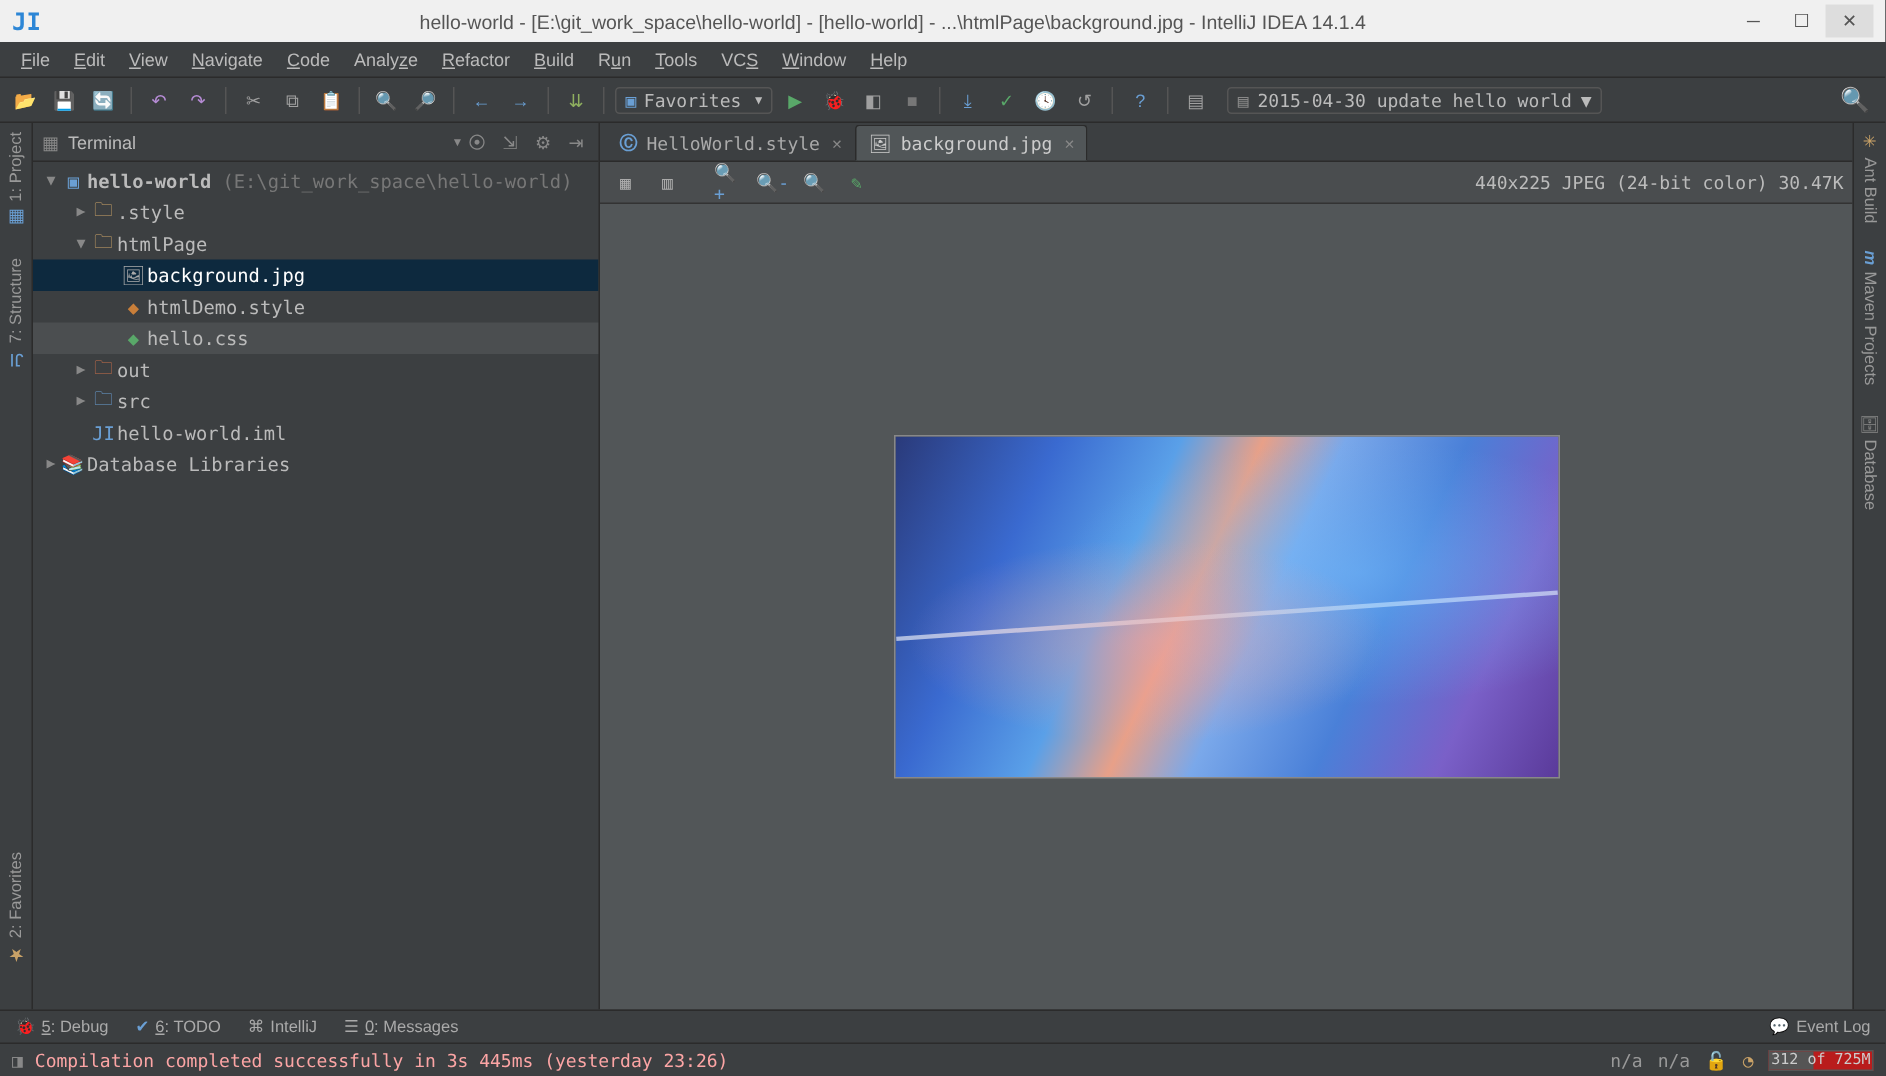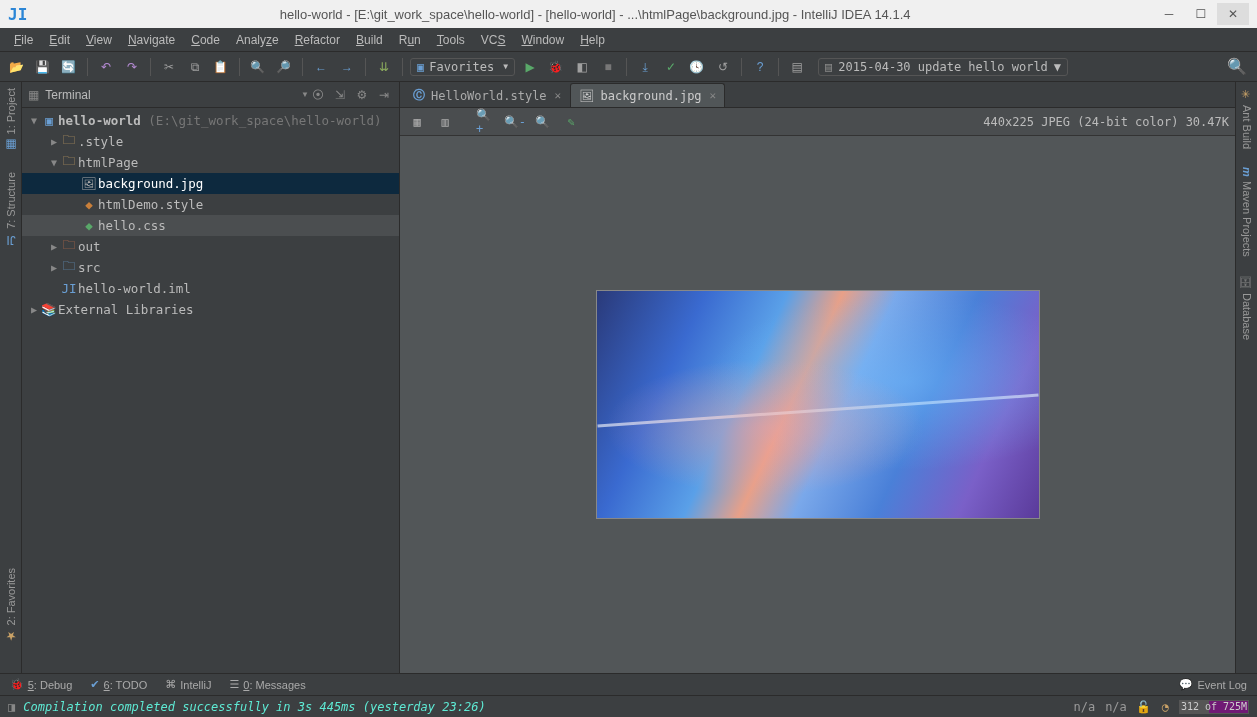--- a/index.html
+++ b/index.html
@@ -54,23 +54,23 @@
 .imgtb .info{margin-left:auto;color:#bbb;font-size:12px;}
 .imgview{flex:1;display:flex;align-items:center;justify-content:center;background:#525658;}
 .imgframe{width:444px;height:229px;border:1px solid #888;background:linear-gradient(115deg,#2a3a7a 0%,#3a6ad0 20%,#5aa0e8 35%,#e8a088 45%,#7aa8ea 55%,#4a80d8 70%,#7a60c8 85%,#5a3a9a 100%);position:relative;overflow:hidden;}
 .imgframe::before{content:"";position:absolute;left:0;right:0;top:52%;height:3px;background:rgba(255,255,255,.6);transform:rotate(-4deg);}
 .imgframe::after{content:"";position:absolute;inset:0;background:radial-gradient(ellipse 60% 50% at 38% 60%,rgba(240,160,160,.55),transparent 60%),radial-gradient(ellipse 70% 60% at 70% 40%,rgba(110,190,255,.5),transparent 65%);}
 .bottombar{height:22px;background:#3c3f41;border-top:1px solid #2b2b2b;display:flex;align-items:center;padding:0 10px;font-size:11px;gap:18px;}
 .bottombar .bitem{display:flex;align-items:center;gap:4px;color:#aaa;}
 .bottombar .bitem u{text-decoration:underline;}
 .bottombar .evlog{margin-left:auto;}
 .statusbar{height:22px;background:#3c3f41;border-top:1px solid #2b2b2b;display:flex;align-items:center;padding:0 8px;font-family:Consolas,monospace;font-size:12px;}
-.statusbar .msg{flex:1;color:#5eead4;font-style:italic;}
+.statusbar .msg{flex:1;color:#fca5a5;}
 .statusbar .right{display:flex;align-items:center;gap:10px;color:#999;}
-.statusbar .membar{width:70px;height:14px;border:1px solid #555;background:#701a75;position:relative;font-size:10px;display:flex;align-items:center;justify-content:center;color:#ccc;}
+.statusbar .membar{width:70px;height:14px;border:1px solid #555;background:#b91c1c;position:relative;font-size:10px;display:flex;align-items:center;justify-content:center;color:#ccc;}
 .statusbar .membar .fill{position:absolute;left:0;top:0;bottom:0;width:43%;background:#555;}
 .statusbar .membar .lbl{position:relative;}
 </style>
 </head>
 <body>
 
 <div class="titlebar">
   <span class="logo">JI</span>
   <div class="title">hello-world - [E:\git_work_space\hello-world] - [hello-world] - ...\htmlPage\background.jpg - IntelliJ IDEA 14.1.4</div>
   <div class="winbtns">
@@ -210,21 +210,21 @@
         <span class="ficon folder-blue">🗀</span>
         <span>src</span>
       </div>
       <div class="trow" style="padding-left:38px">
         <span class="ficon" style="color:#6a9fd4">JI</span>
         <span>hello-world.iml</span>
       </div>
       <div class="trow" style="padding-left:6px">
         <span class="arrow">▶</span>
         <span class="ficon" style="color:#c96f4a">📚</span>
-        <span>External Libraries</span>
+        <span>Database Libraries</span>
       </div>
     </div>
   </div>
 
   <div class="editor">
     <div class="edtabs">
       <div class="edtab">
         <span style="color:#6a9fd4;font-weight:bold">Ⓒ</span>
         <span>HelloWorld.style</span>
         <span class="close">✕</span>

